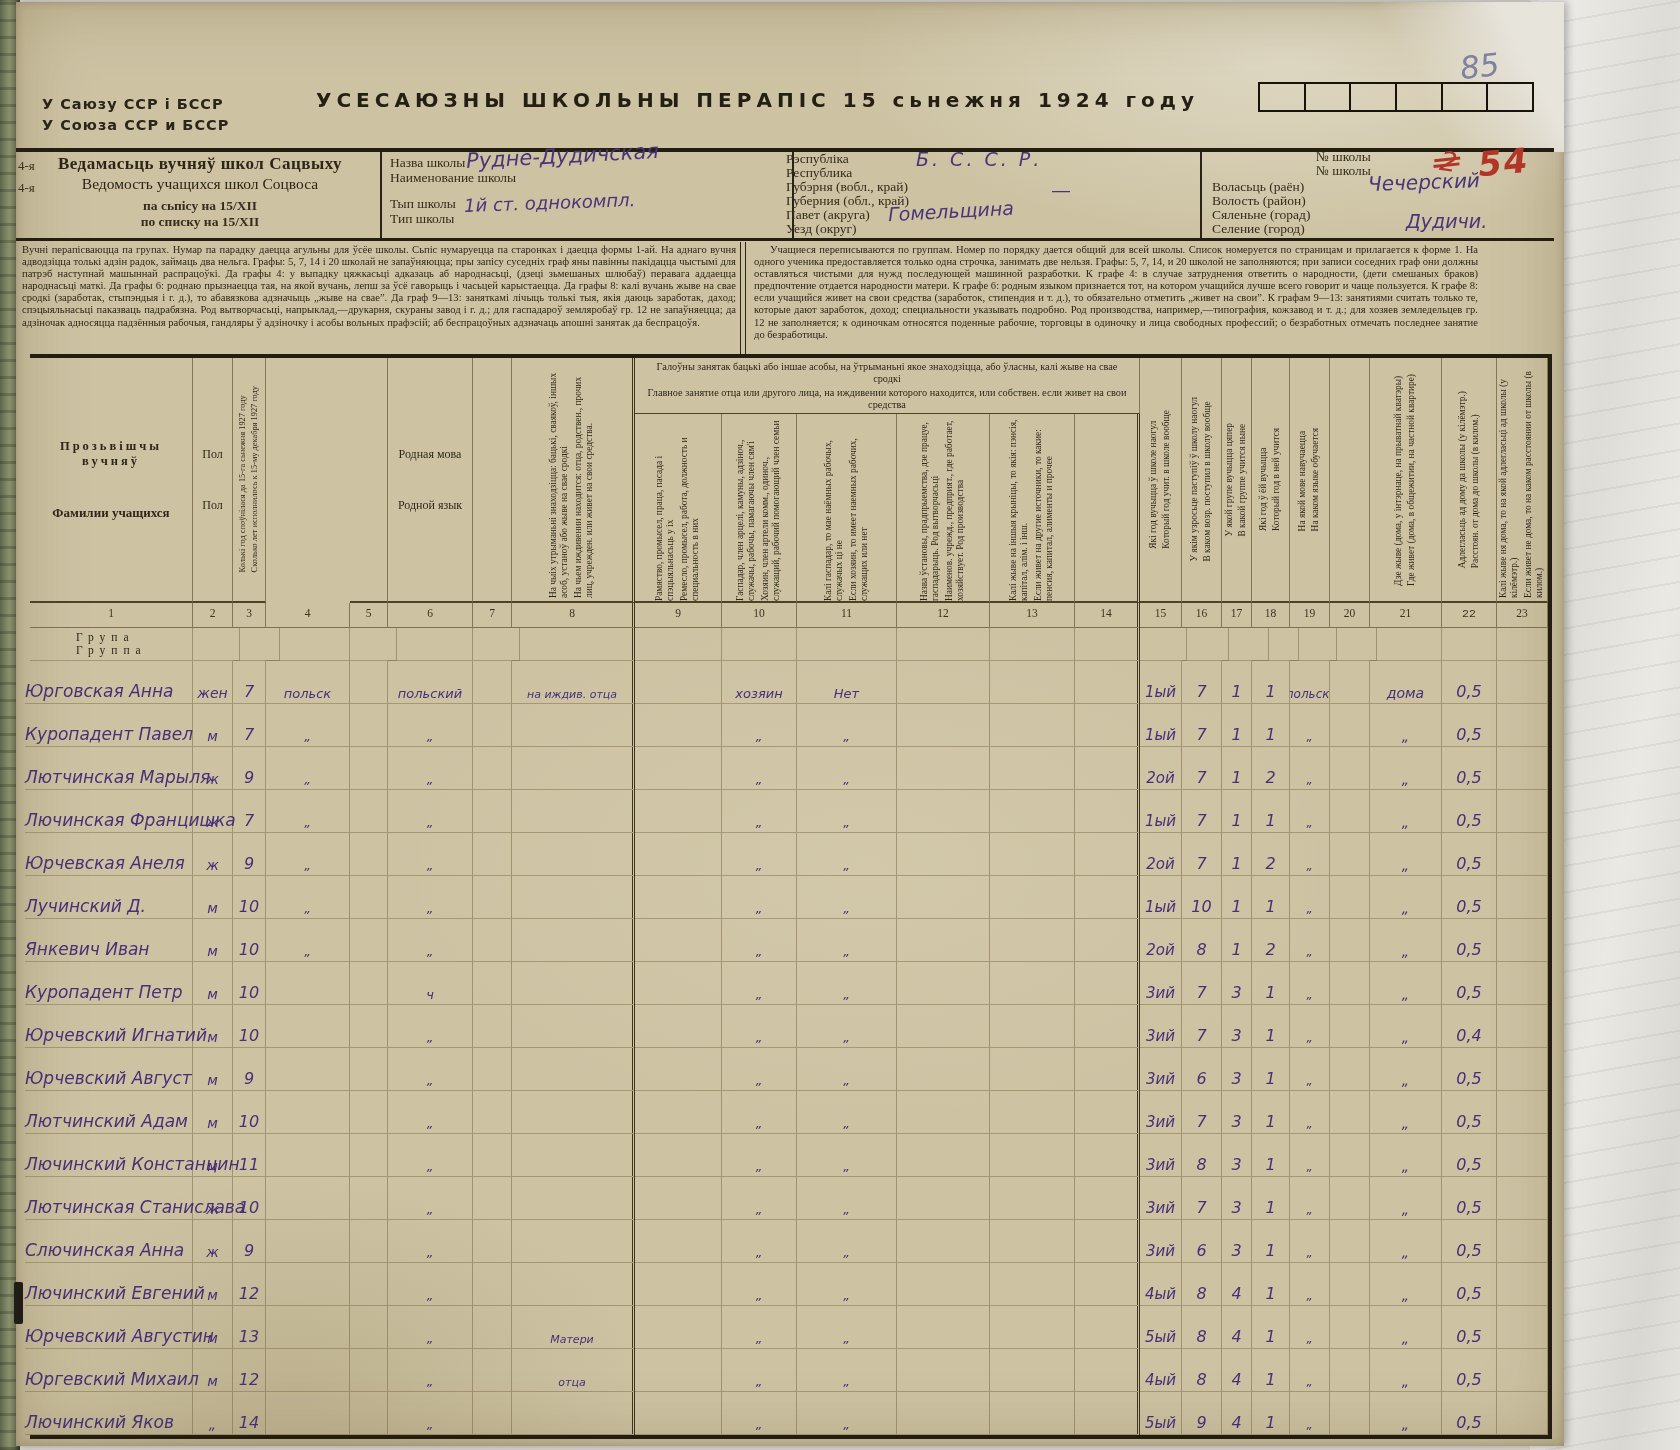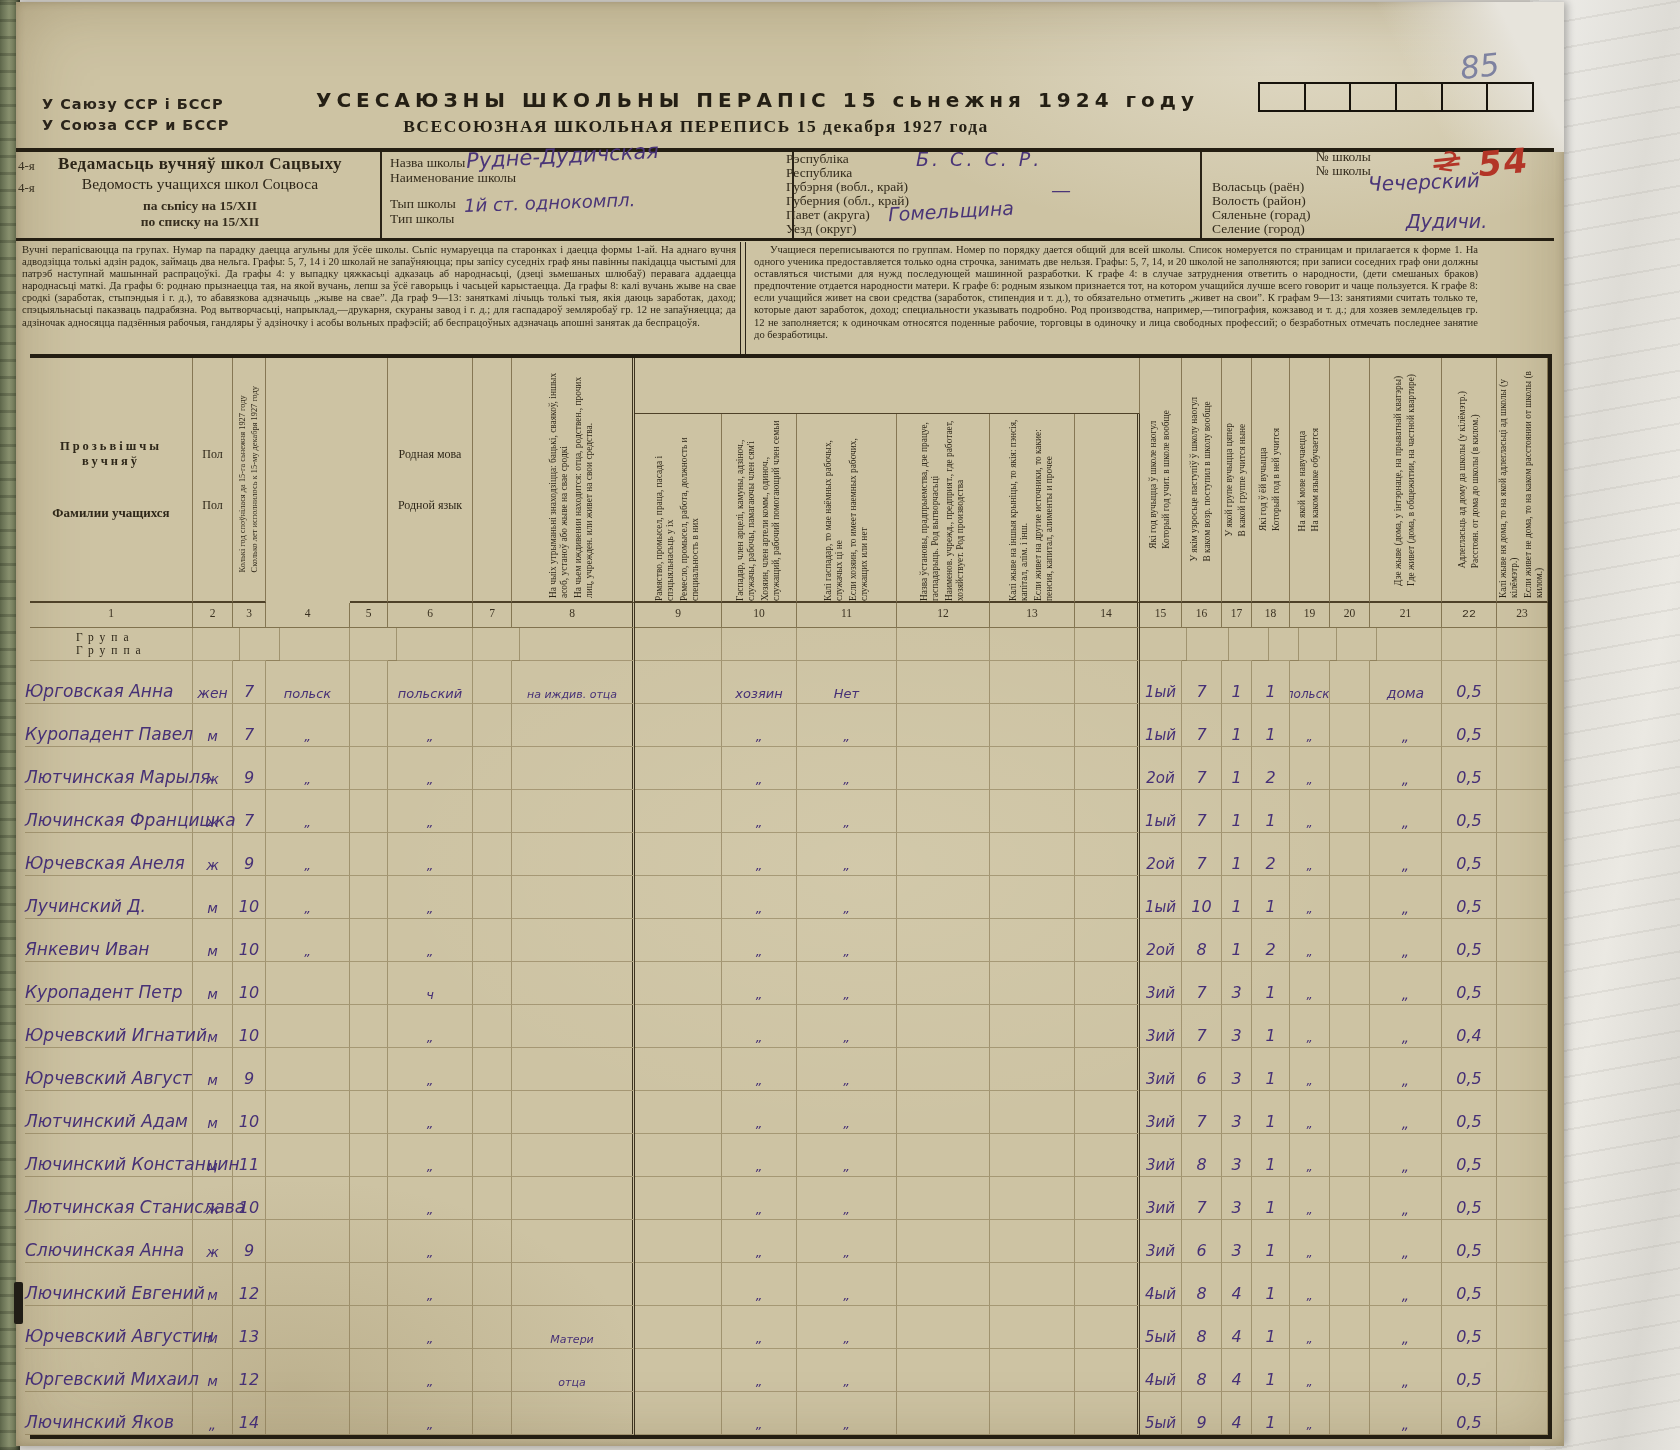--- a/index.html
+++ b/index.html
@@ -143,21 +143,20 @@
 <div class="paper">
   <div class="corner-light"></div>
   <div class="tape-mark"></div>
 
   <div class="org">
     <div>У Саюзу ССР і БССР</div>
     <div>У Союза ССР и БССР</div>
   </div>
   <div class="main-title">
     <div class="t1">УСЕСАЮЗНЫ ШКОЛЬНЫ ПЕРАПІС 15 сьнежня 1924 году</div>
-    <div class="t2">ВСЕСОЮЗНАЯ ШКОЛЬНАЯ ПЕРЕПИСЬ 15 декабря 1927 года</div>
   </div>
   <div class="pageno">85</div>
   <div class="digit-boxes">
     <div class="db"></div>
       <div class="db"></div>
       <div class="db"></div>
       <div class="db"></div>
       <div class="db"></div>
       <div class="db"></div>
   </div>
@@ -207,20 +206,22 @@
   <div class="flabel" style="left:1196px;top:206px">Сяленьне (горад)</div>
   <div class="flabel" style="left:1196px;top:220px">Селение (город)</div>
   <div class="hw" style="left:1390px;top:208px;font-size:19px">Дудичи.</div>
 
   <div class="instr instr-be">Вучні перапісваюцца па групах. Нумар па парадку даецца агульны для ўсёе школы. Сьпіс нумаруецца па старонках і даецца формы 1-ай. На аднаго вучня адводзіцца толькі адзін радок, займаць два нельга. Графы: 5, 7, 14 і 20 школай не запаўняюцца; пры запісу суседніх граф яны павінны пакідацца чыстымі для патрэб наступнай машыннай распрацоўкі. Да графы 4: у выпадку цяжкасьці адказаць аб народнасьці, (дзеці зьмешаных шлюбаў) перавага аддаецца народнасьці маткі. Да графы 6: роднаю прызнаецца тая, на якой вучань, лепш за ўсё гаворыць і часьцей карыстаецца. Да графы 8: калі вучань жыве на свае сродкі (заработак, стыпэндыя і г. д.), то абавязкова адзначыць „жыве на свае”. Да граф 9—13: заняткамі лічыць толькі тыя, якія даюць заработак, даход; спэцыяльнасьці паказваць падрабязна. Род вытворчасьці, напрыклад,—друкарня, скураны завод і г. д.; для гаспадароў земляробаў гр. 12 не запаўняецца; да адзіночак адносяцца падзённыя рабочыя, гандляры ў адзіночку і асобы вольных прафэсій; аб беспрацоўных адзначаць апошні занятак да беспрацоўя.</div>
   <div class="instr-div"></div>
   <div class="instr instr-ru">Учащиеся переписываются по группам. Номер по порядку дается общий для всей школы. Список номеруется по страницам и прилагается к форме 1. На одного ученика предоставляется только одна строчка, занимать две нельзя. Графы: 5, 7, 14, и 20 школой не заполняются; при записи соседних граф они должны оставляться чистыми для нужд последующей машинной разработки. К графе 4: в случае затруднения ответить о народности, (дети смешаных браков) предпочтение отдается народности матери. К графе 6: родным языком признается тот, на котором учащийся лучше всего говорит и чаще пользуется. К графе 8: если учащийся живет на свои средства (заработок, стипендия и т. д.), то обязательно отметить „живет на свои”. К графам 9—13: занятиями считать только те, которые дают заработок, доход; специальности указывать подробно. Род производства, например,—типография, кожзавод и т. д.; для хозяев земледельцев гр. 12 не заполняется; к одиночкам относятся поденные рабочие, торговцы в одиночку и лица свободных профессий; о безработных отмечать последнее занятие до безработицы.</div>
 
   <div id="census-grid">
       <div class="t-group-header" style="grid-area: 1 / 9 / auto / 15;">
+        <div>Галоўны занятак бацькі або іншае асобы, на ўтрыманьні якое знаходзіцца, або ўласны, калі жыве на свае сродкі</div>
+        <div>Главное занятие отца или другого лица, на иждивении которого находится, или собствен. если живет на свои средства</div>
       </div>
       <div class="t-hcell" style="grid-area: 1 / 1 / 3;">
         <div class="htext col1h">
           <span class="be">Прозьвішчы вучняў</span>
           <span class="ru">Фамилии учащихся</span>
         </div>
       </div>
       <div class="t-hcell" style="grid-area: 1 / 2 / 3;">
         <div class="htext">
           <span class="be">Пол</span>

